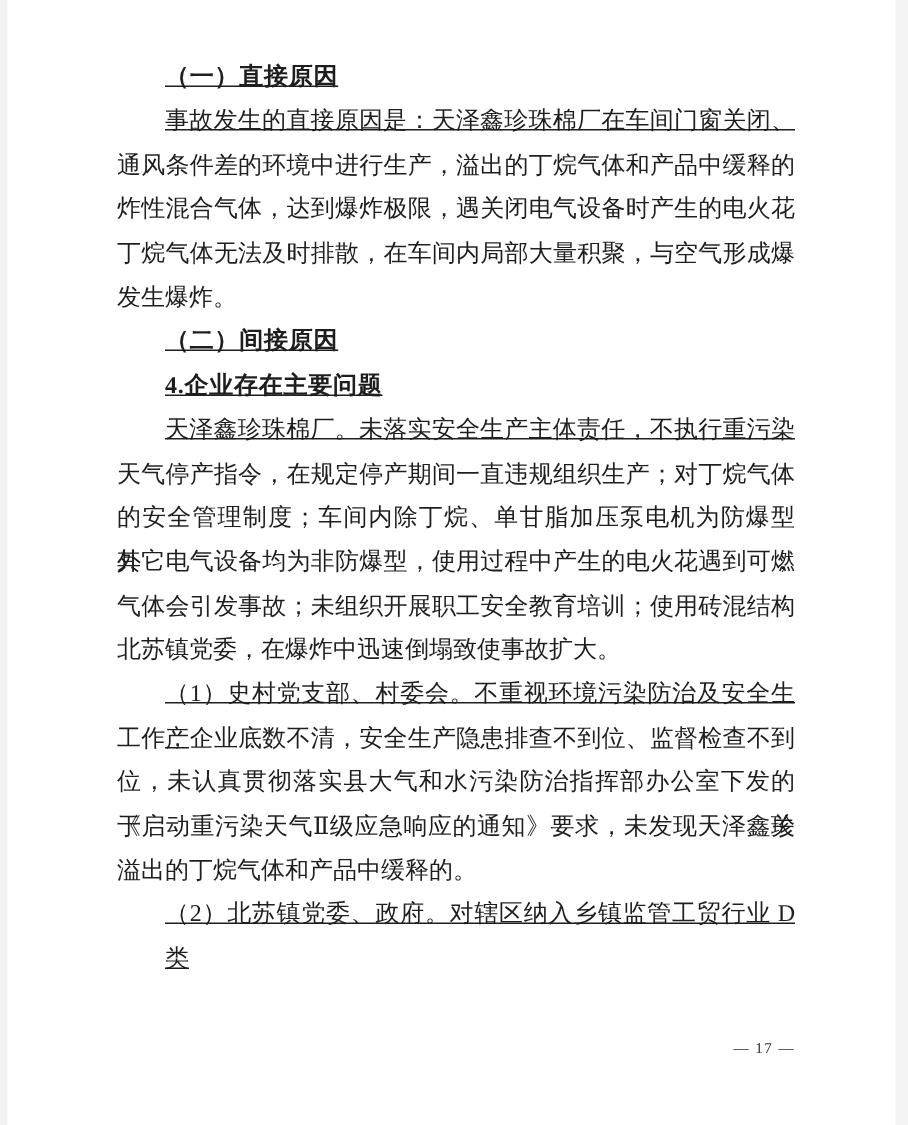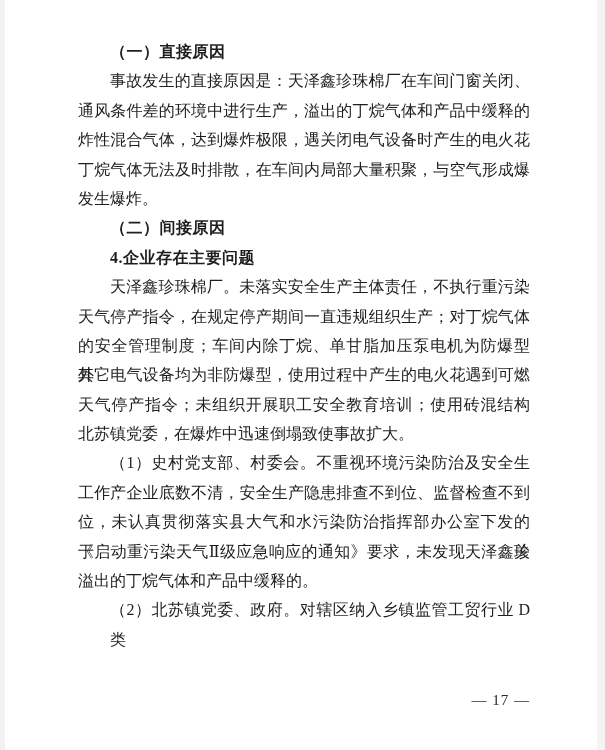--- a/index.html
+++ b/index.html
@@ -33,32 +33,32 @@
     color: #1e1e1e;
     box-sizing: border-box;
     white-space: nowrap;
     overflow: visible;
   }
   .line.justify {
     text-align: justify;
     text-align-last: justify;
     white-space: normal;
   }
-  .line.indent { padding-left: 32px; }
+  .line.indent { padding-left: 32px; text-decoration: underline; }
   .line.bold {
     font-weight: bold;
     letter-spacing: 0.5px;
   }
   .page-number {
     position: absolute;
     top: 688px;
     left: 0;
     width: 530px;
     text-align: right;
-    font-size: 15px;
+    font-size: 10px;
     color: #2a2a2a;
     letter-spacing: 1px;
     line-height: 24px;
   }
 </style>
 </head>
 <body>
 
 <div class="page">
   <div class="edge-left"></div>
@@ -70,21 +70,21 @@
       <div class="line justify">通风条件差的环境中进行生产，溢出的丁烷气体和产品中缓释的</div>
       <div class="line justify">炸性混合气体，达到爆炸极限，遇关闭电气设备时产生的电火花</div>
       <div class="line justify">丁烷气体无法及时排散，在车间内局部大量积聚，与空气形成爆</div>
       <div class="line">发生爆炸。</div>
       <div class="line bold indent">（二）间接原因</div>
       <div class="line bold indent">4.企业存在主要问题</div>
       <div class="line indent justify">天泽鑫珍珠棉厂。未落实安全生产主体责任，不执行重污染</div>
       <div class="line justify">天气停产指令，在规定停产期间一直违规组织生产；对丁烷气体</div>
       <div class="line justify">的安全管理制度；车间内除丁烷、单甘脂加压泵电机为防爆型外，</div>
       <div class="line justify">其它电气设备均为非防爆型，使用过程中产生的电火花遇到可燃</div>
-      <div class="line justify">天气停产指令；未组织开展职工安全教育培训；使用砖混结构</div>
+      <div class="line justify">气体会引发事故；未组织开展职工安全教育培训；使用砖混结构</div>
       <div class="line">北苏镇党委，在爆炸中迅速倒塌致使事故扩大。</div>
       <div class="line indent justify">（1）史村党支部、村委会。不重视环境污染防治及安全生产</div>
       <div class="line justify">工作，企业底数不清，安全生产隐患排查不到位、监督检查不到</div>
       <div class="line justify">位，未认真贯彻落实县大气和水污染防治指挥部办公室下发的《关</div>
       <div class="line justify">于启动重污染天气Ⅱ级应急响应的通知》要求，未发现天泽鑫珍</div>
       <div class="line">溢出的丁烷气体和产品中缓释的。</div>
       <div class="line indent justify">（2）北苏镇党委、政府。对辖区纳入乡镇监管工贸行业 D 类</div>
     </div>
 
   <div class="page-number">— 17 —</div>

